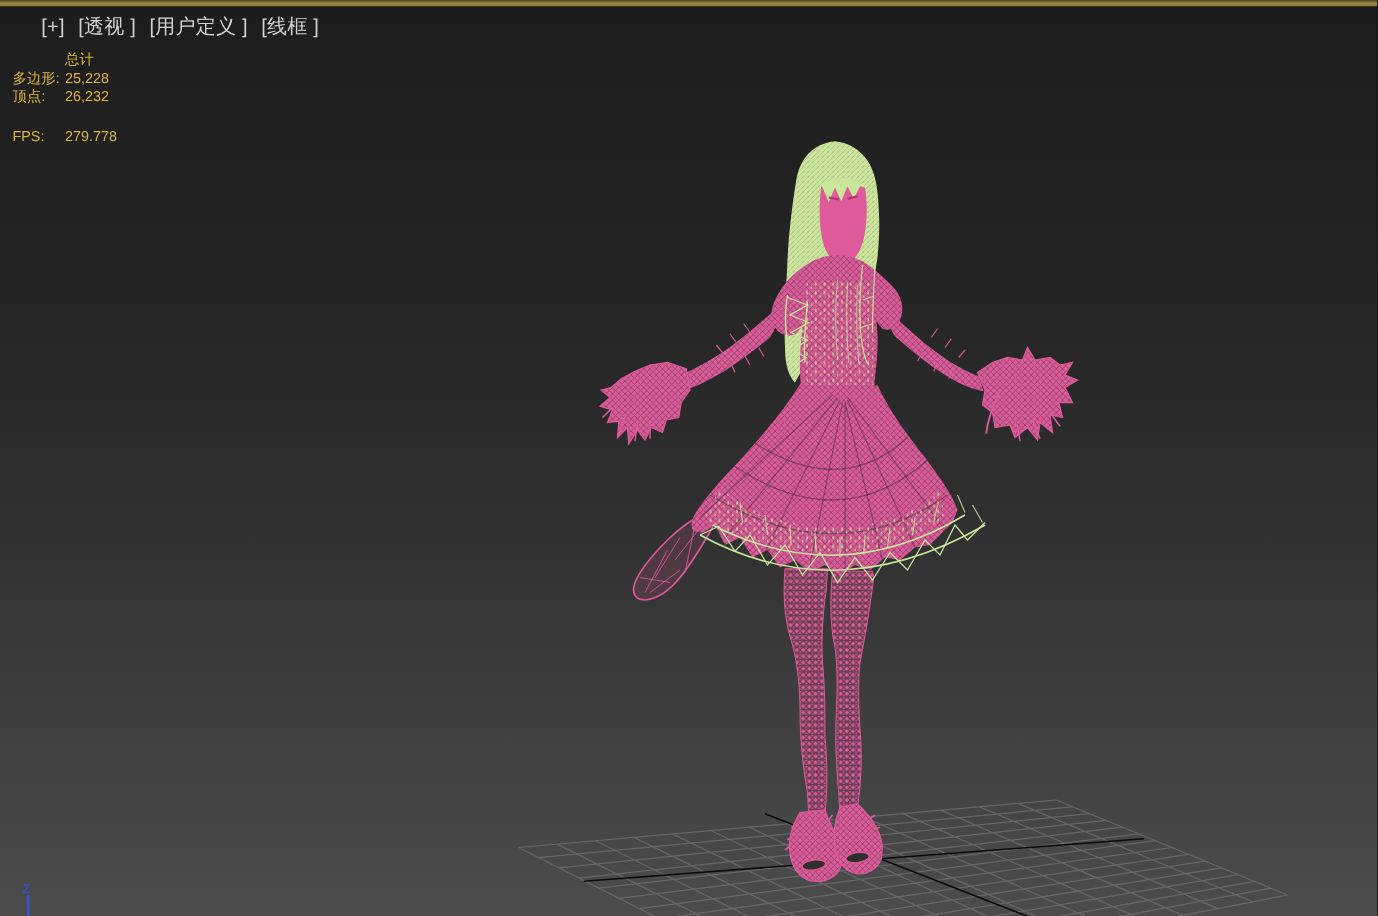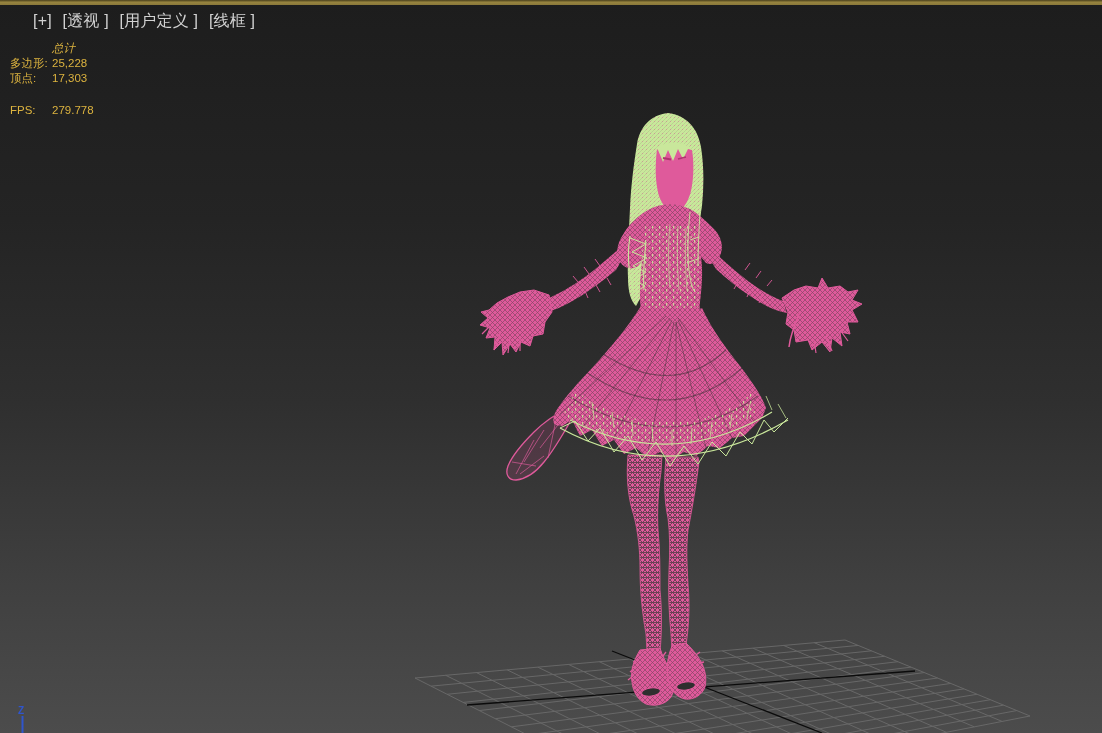--- a/index.html
+++ b/index.html
@@ -5,21 +5,21 @@
   html,body{margin:0;padding:0;background:#111;}
   .stage{position:relative;width:1102px;height:733px;overflow:hidden;
          background:linear-gradient(180deg,#1d1d1d 0%,#242424 30%,#2f2f2f 55%,#404040 80%,#4c4c4c 100%);
          font-family:"Liberation Sans","DejaVu Sans",sans-serif;}
   .top-bar{position:absolute;left:0;top:0;width:100%;height:5px;
            background:linear-gradient(180deg,#4a401c 0%,#97843f 45%,#8a783a 100%);}
   .vp-label{position:absolute;left:17px;top:11px;color:#d2d2d2;font-size:16px;letter-spacing:0.2px;margin-left:16px;}
   .vp-label span{margin-right:6px;cursor:pointer;}
   .stats{position:absolute;left:10px;top:41px;color:#dcb33f;font-size:11.5px;line-height:15px;}
   .stats-grid{display:grid;grid-template-columns:42px auto;column-gap:0;}
-  .stats-grid .hdr{grid-column:2;font-style:italic;}
+  .stats-grid .hdr{grid-column:2;}
   .stats-grid .sp{grid-column:1 / span 2;height:17px;}
   .scene-svg{position:absolute;left:0;top:0;width:1102px;height:733px;}
 </style>
 </head>
 <body>
 
 <div class="stage">
   <div class="top-bar"></div>
 
   <div class="vp-label">
@@ -28,21 +28,21 @@
     <span>[用户定义 ]</span>
     <span>[线框 ]</span>
   </div>
 
   <div class="stats">
     <div class="stats-grid">
       <div class="hdr">总计</div>
       <div>多边形:</div>
       <div>25,228</div>
       <div>顶点:</div>
-      <div>17,303</div>
+      <div>26,232</div>
       <div class="sp"></div>
       <div>FPS:</div>
       <div>279.778</div>
     </div>
   </div>
 
   <svg class="scene-svg" viewBox="0 0 1102 733">
     <defs>
       <pattern id="pWire" width="5" height="5" patternUnits="userSpaceOnUse">
         <rect width="5" height="5" fill="#df5a9b"></rect>

